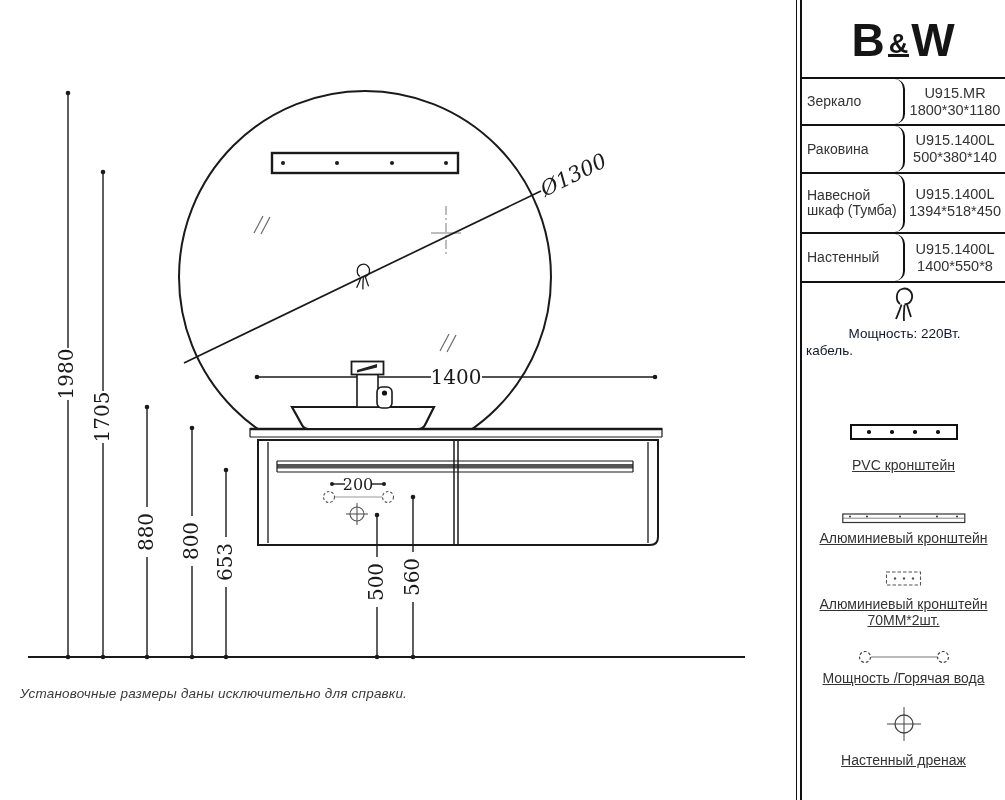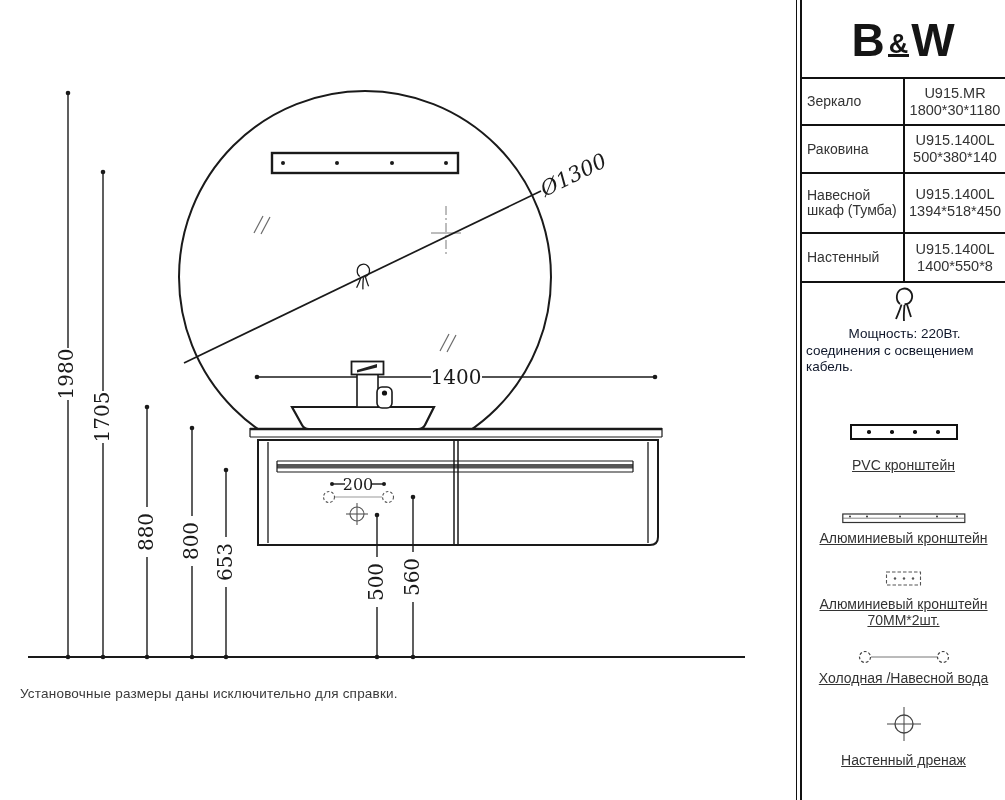--- a/index.html
+++ b/index.html
@@ -6,35 +6,35 @@
   body{width:1005px;height:800px;position:relative;overflow:hidden;
        font-family:"Liberation Sans","DejaVu Sans",sans-serif;color:#2e2e2e;}
   .stage{position:absolute;inset:0;background:#fff;}
 
   
   #drawing{position:absolute;left:0;top:0;}
   .dimtxt{font-family:"DejaVu Serif",serif;font-size:20px;fill:#1a1a1a;}
   .dimtxt-sm{font-family:"DejaVu Serif",serif;font-size:16px;fill:#1a1a1a;}
   .diatxt{font-family:"DejaVu Serif",serif;font-style:italic;font-size:21px;fill:#1a1a1a;}
 
-  .footnote{position:absolute;left:20px;top:683px;font-size:13.5px;line-height:22px;color:#3a3a3a;letter-spacing:.2px;}
+  .footnote{position:absolute;left:20px;top:683px;font-size:13.5px;line-height:22px;color:#3a3a3a;letter-spacing:.2px;font-style:italic;}
 
   
   .panel{position:absolute;left:796px;top:0;width:209px;height:800px;background:#fff;}
   .panel .vline1{position:absolute;left:0;top:0;width:1px;height:800px;background:#111;}
   .panel .vline2{position:absolute;left:4px;top:0;width:2px;height:800px;background:#111;}
   .logo{position:absolute;left:6px;right:0;top:8px;height:64px;display:flex;align-items:center;justify-content:center;
         color:#151515;font-weight:600;}
   .logo .big{font-size:46px;letter-spacing:1px;}
   .logo .amp{font-size:27px;position:relative;top:5px;margin:0 2px;border-bottom:3px solid #151515;padding:0 1px 0px 1px;line-height:20px;}
 
   .spec{position:absolute;left:4px;right:0;top:77px;border-top:2px solid #111;border-bottom:0;}
   .spec-row{display:flex;border-bottom:2px solid #111;align-items:stretch;}
   .spec-label{width:96px;border-right:2px solid #111;display:flex;align-items:center;padding-left:7px;
-              font-size:14px;color:#333;line-height:15px;}
+              font-size:14px;color:#333;line-height:15px;border-radius:10px;}
   .spec-val{flex:1;display:flex;flex-direction:column;align-items:center;justify-content:center;
             font-size:14.5px;color:#333;line-height:17px;text-align:center;}
   .h47{height:45px}.h48{height:46px}.h60{height:58px}.h49{height:47px}
 
   .pblock{position:absolute;left:6px;right:0;display:flex;justify-content:center;}
   .plabel{position:absolute;left:6px;right:0;text-align:center;font-size:14px;color:#333;line-height:16px;text-decoration:underline;}
   .powertext{position:absolute;left:10px;right:2px;top:326px;font-size:13.5px;line-height:16.5px;color:#0f172a;}
   .powertext .c{text-align:center;}
 
   .pvc-icon{width:92px;height:12px;border:2.5px solid #111;display:flex;align-items:center;justify-content:space-around;padding:0 6px;}
@@ -234,21 +234,20 @@
     <div class="pblock" style="top:286px;">
       <svg width="28" height="38" viewBox="-14 -16 28 38" fill="none" stroke="#1a1a1a" stroke-width="1.8">
         <path d="M-4,2 C-9,-2 -8,-11 -2,-13 C4,-15 9,-10 8,-4 C7.4,0 4,2.5 0.5,2.2"></path>
         <path d="M-2.5,2.5 C-4,8 -6,12 -8,17"></path>
         <path d="M0.5,3 C0,9 -0.5,14 0,19"></path>
         <path d="M3,2.5 C4.5,7 5.5,11 7,15"></path>
       </svg>
     </div>
     <div class="powertext">
       <div class="c">Мощность: 220Вт.</div>
-      <div>соединения с освещением</div>
       <div>кабель.</div>
     </div>
 
     <div class="pblock" style="top:424px;">
       <div class="pvc-icon">
           <i></i>
           <i></i>
           <i></i>
           <i></i>
         </div>
@@ -281,21 +280,21 @@
       <div>70ММ*2шт.</div>
     </div>
 
     <div class="pblock" style="top:648px;">
       <svg width="96" height="18" viewBox="0 0 96 18" fill="none" stroke="#444">
         <circle cx="9" cy="9" r="5.5" stroke-width="1.2" stroke-dasharray="2.8 2"></circle>
         <circle cx="87" cy="9" r="5.5" stroke-width="1.2" stroke-dasharray="2.8 2"></circle>
         <line x1="15" y1="9" x2="81" y2="9" stroke-width="1" stroke="#777"></line>
       </svg>
     </div>
-    <div class="plabel" style="top:670px;">Холодная /Навесной вода</div>
+    <div class="plabel" style="top:670px;">Мощность /Горячая вода</div>
 
     <div class="pblock" style="top:704px;">
       <svg width="40" height="40" viewBox="0 0 40 40" fill="none" stroke="#444" stroke-width="1.3">
         <circle cx="20" cy="20" r="9"></circle>
         <line x1="20" y1="3" x2="20" y2="37" stroke-width="1"></line>
         <line x1="3" y1="20" x2="37" y2="20" stroke-width="1"></line>
       </svg>
     </div>
     <div class="plabel" style="top:752px;">Настенный дренаж</div>
   </div>

